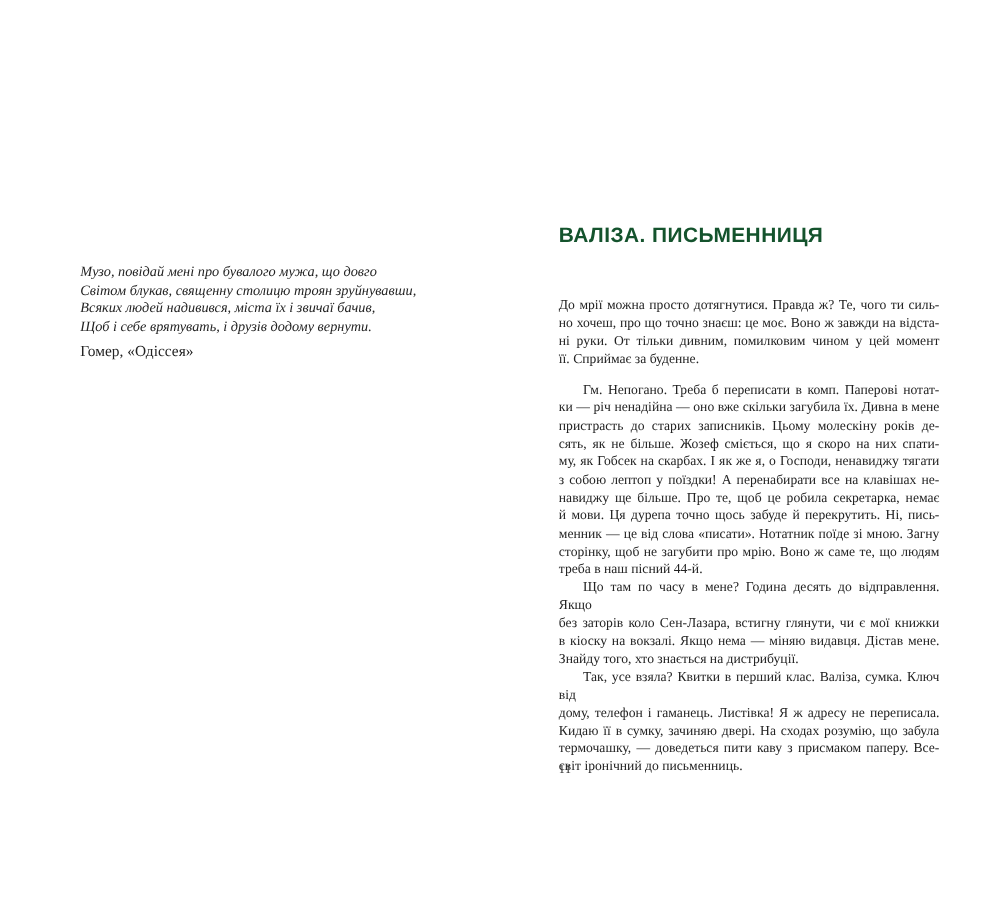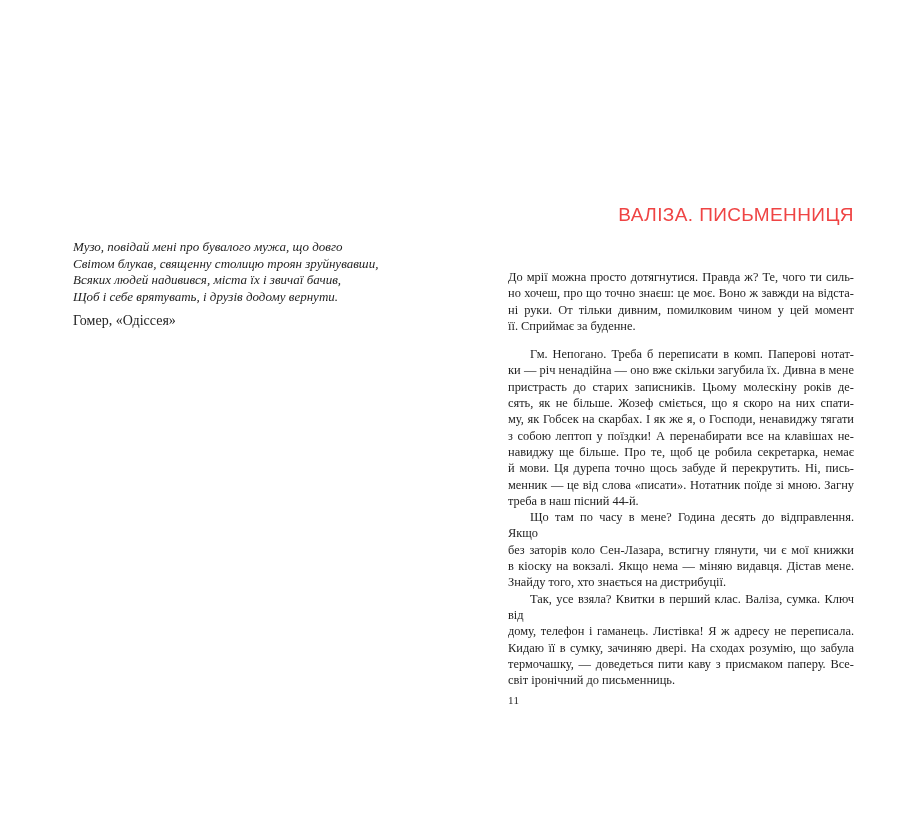--- a/index.html
+++ b/index.html
@@ -43,26 +43,26 @@
   
   .right-page {
     position: absolute;
     left: 508px;
     top: 203px;
     width: 346px;
   }
   .chapter-title {
     margin: 0;
     font-family: "Liberation Sans", sans-serif;
-    font-weight: normal;
+    font-weight: bold;
     font-size: 19px;
     line-height: 23px;
     letter-spacing: 0.4px;
-    text-align: right;
-    color: #ef4444;
+    text-align: left;
+    color: #14532d;
   }
   .lead {
     margin-top: 43px;
   }
   .lead, .body-text {
     font-size: 12.4px;
     line-height: 16.3px;
   }
   .body-text { margin-top: 12px; }
   .line {
@@ -109,20 +109,21 @@
         <div class="paragraph">
           <div class="line first">Гм. Непогано. Треба б переписати в комп. Паперові нотат-</div>
           <div class="line">ки — річ ненадійна — оно вже скільки загубила їх. Дивна в мене</div>
           <div class="line">пристрасть до старих записників. Цьому молескіну років де-</div>
           <div class="line">сять, як не більше. Жозеф сміється, що я скоро на них спати-</div>
           <div class="line">му, як Гобсек на скарбах. І як же я, о Господи, ненавиджу тягати</div>
           <div class="line">з собою лептоп у поїздки! А перенабирати все на клавішах не-</div>
           <div class="line">навиджу ще більше. Про те, щоб це робила секретарка, немає</div>
           <div class="line">й мови. Ця дурепа точно щось забуде й перекрутить. Ні, пись-</div>
           <div class="line">менник — це від слова «писати». Нотатник поїде зі мною. Загну</div>
+          <div class="line">сторінку, щоб не загубити про мрію. Воно ж саме те, що людям</div>
           <div class="line para-end">треба в наш пісний 44-й.</div>
         </div>
         <div class="paragraph">
           <div class="line first">Що там по часу в мене? Година десять до відправлення. Якщо</div>
           <div class="line">без заторів коло Сен-Лазара, встигну глянути, чи є мої книжки</div>
           <div class="line">в кіоску на вокзалі. Якщо нема — міняю видавця. Дістав мене.</div>
           <div class="line para-end">Знайду того, хто знається на дистрибуції.</div>
         </div>
         <div class="paragraph">
           <div class="line first">Так, усе взяла? Квитки в перший клас. Валіза, сумка. Ключ від</div>

